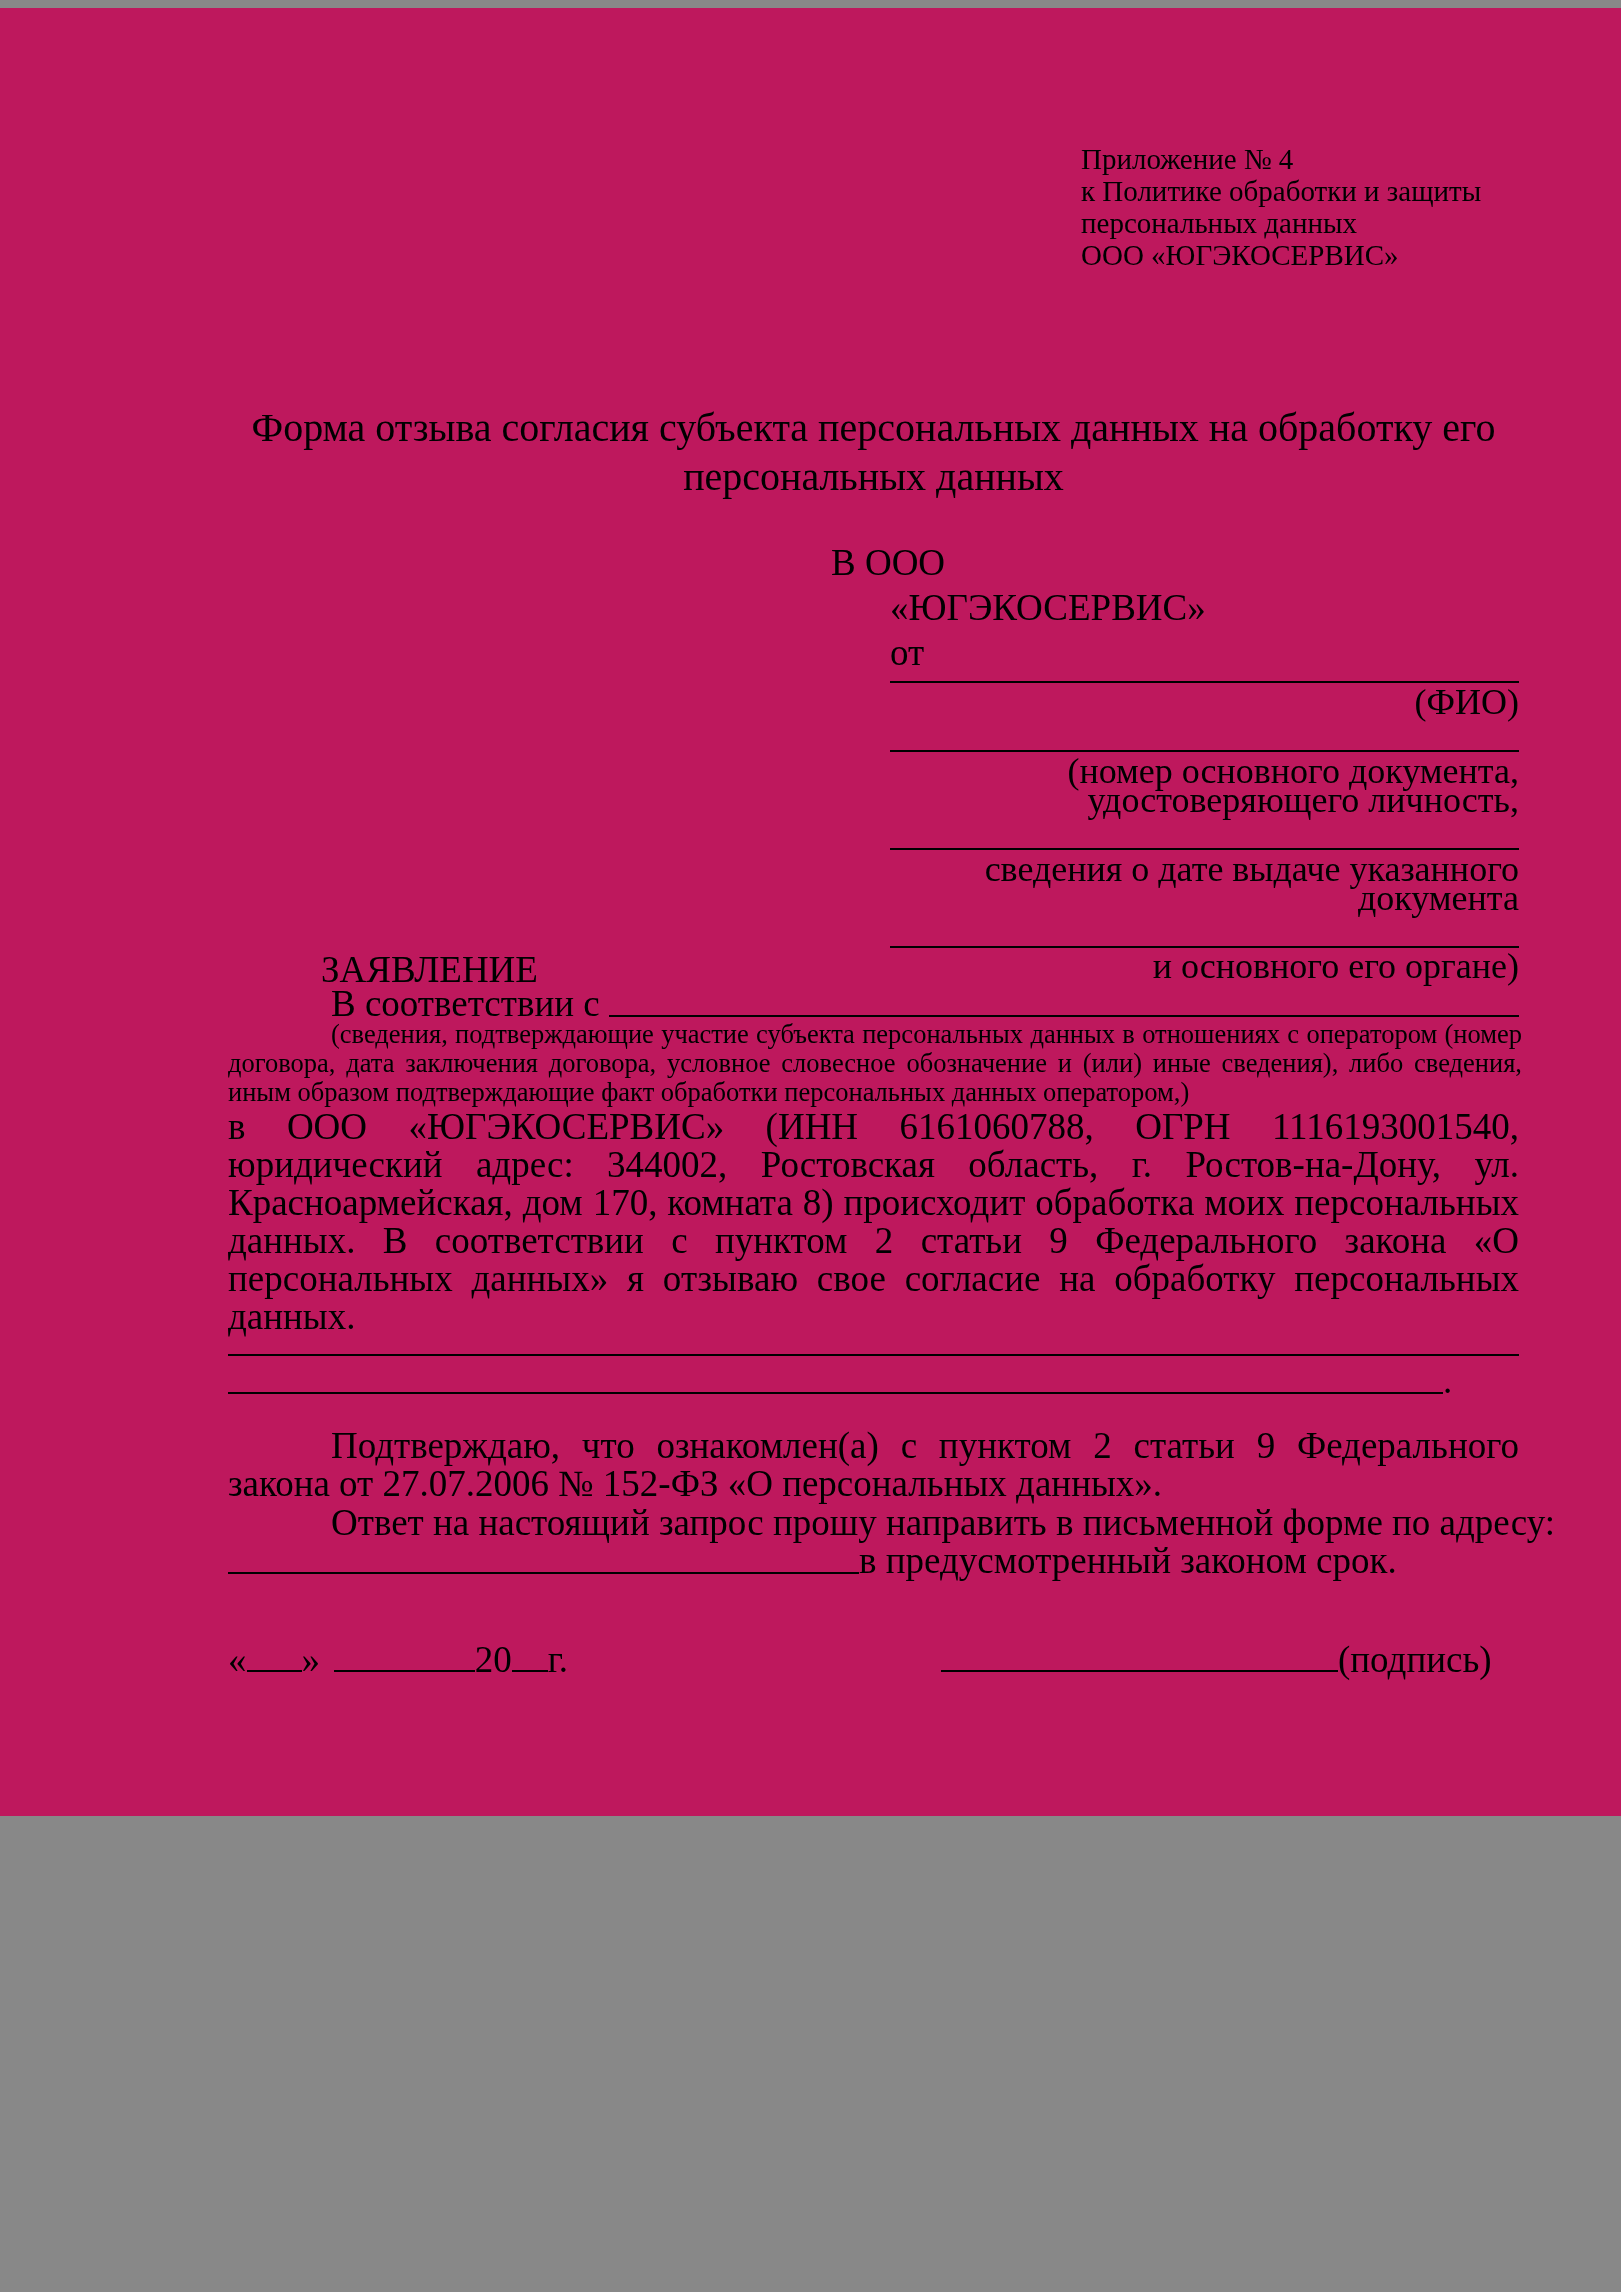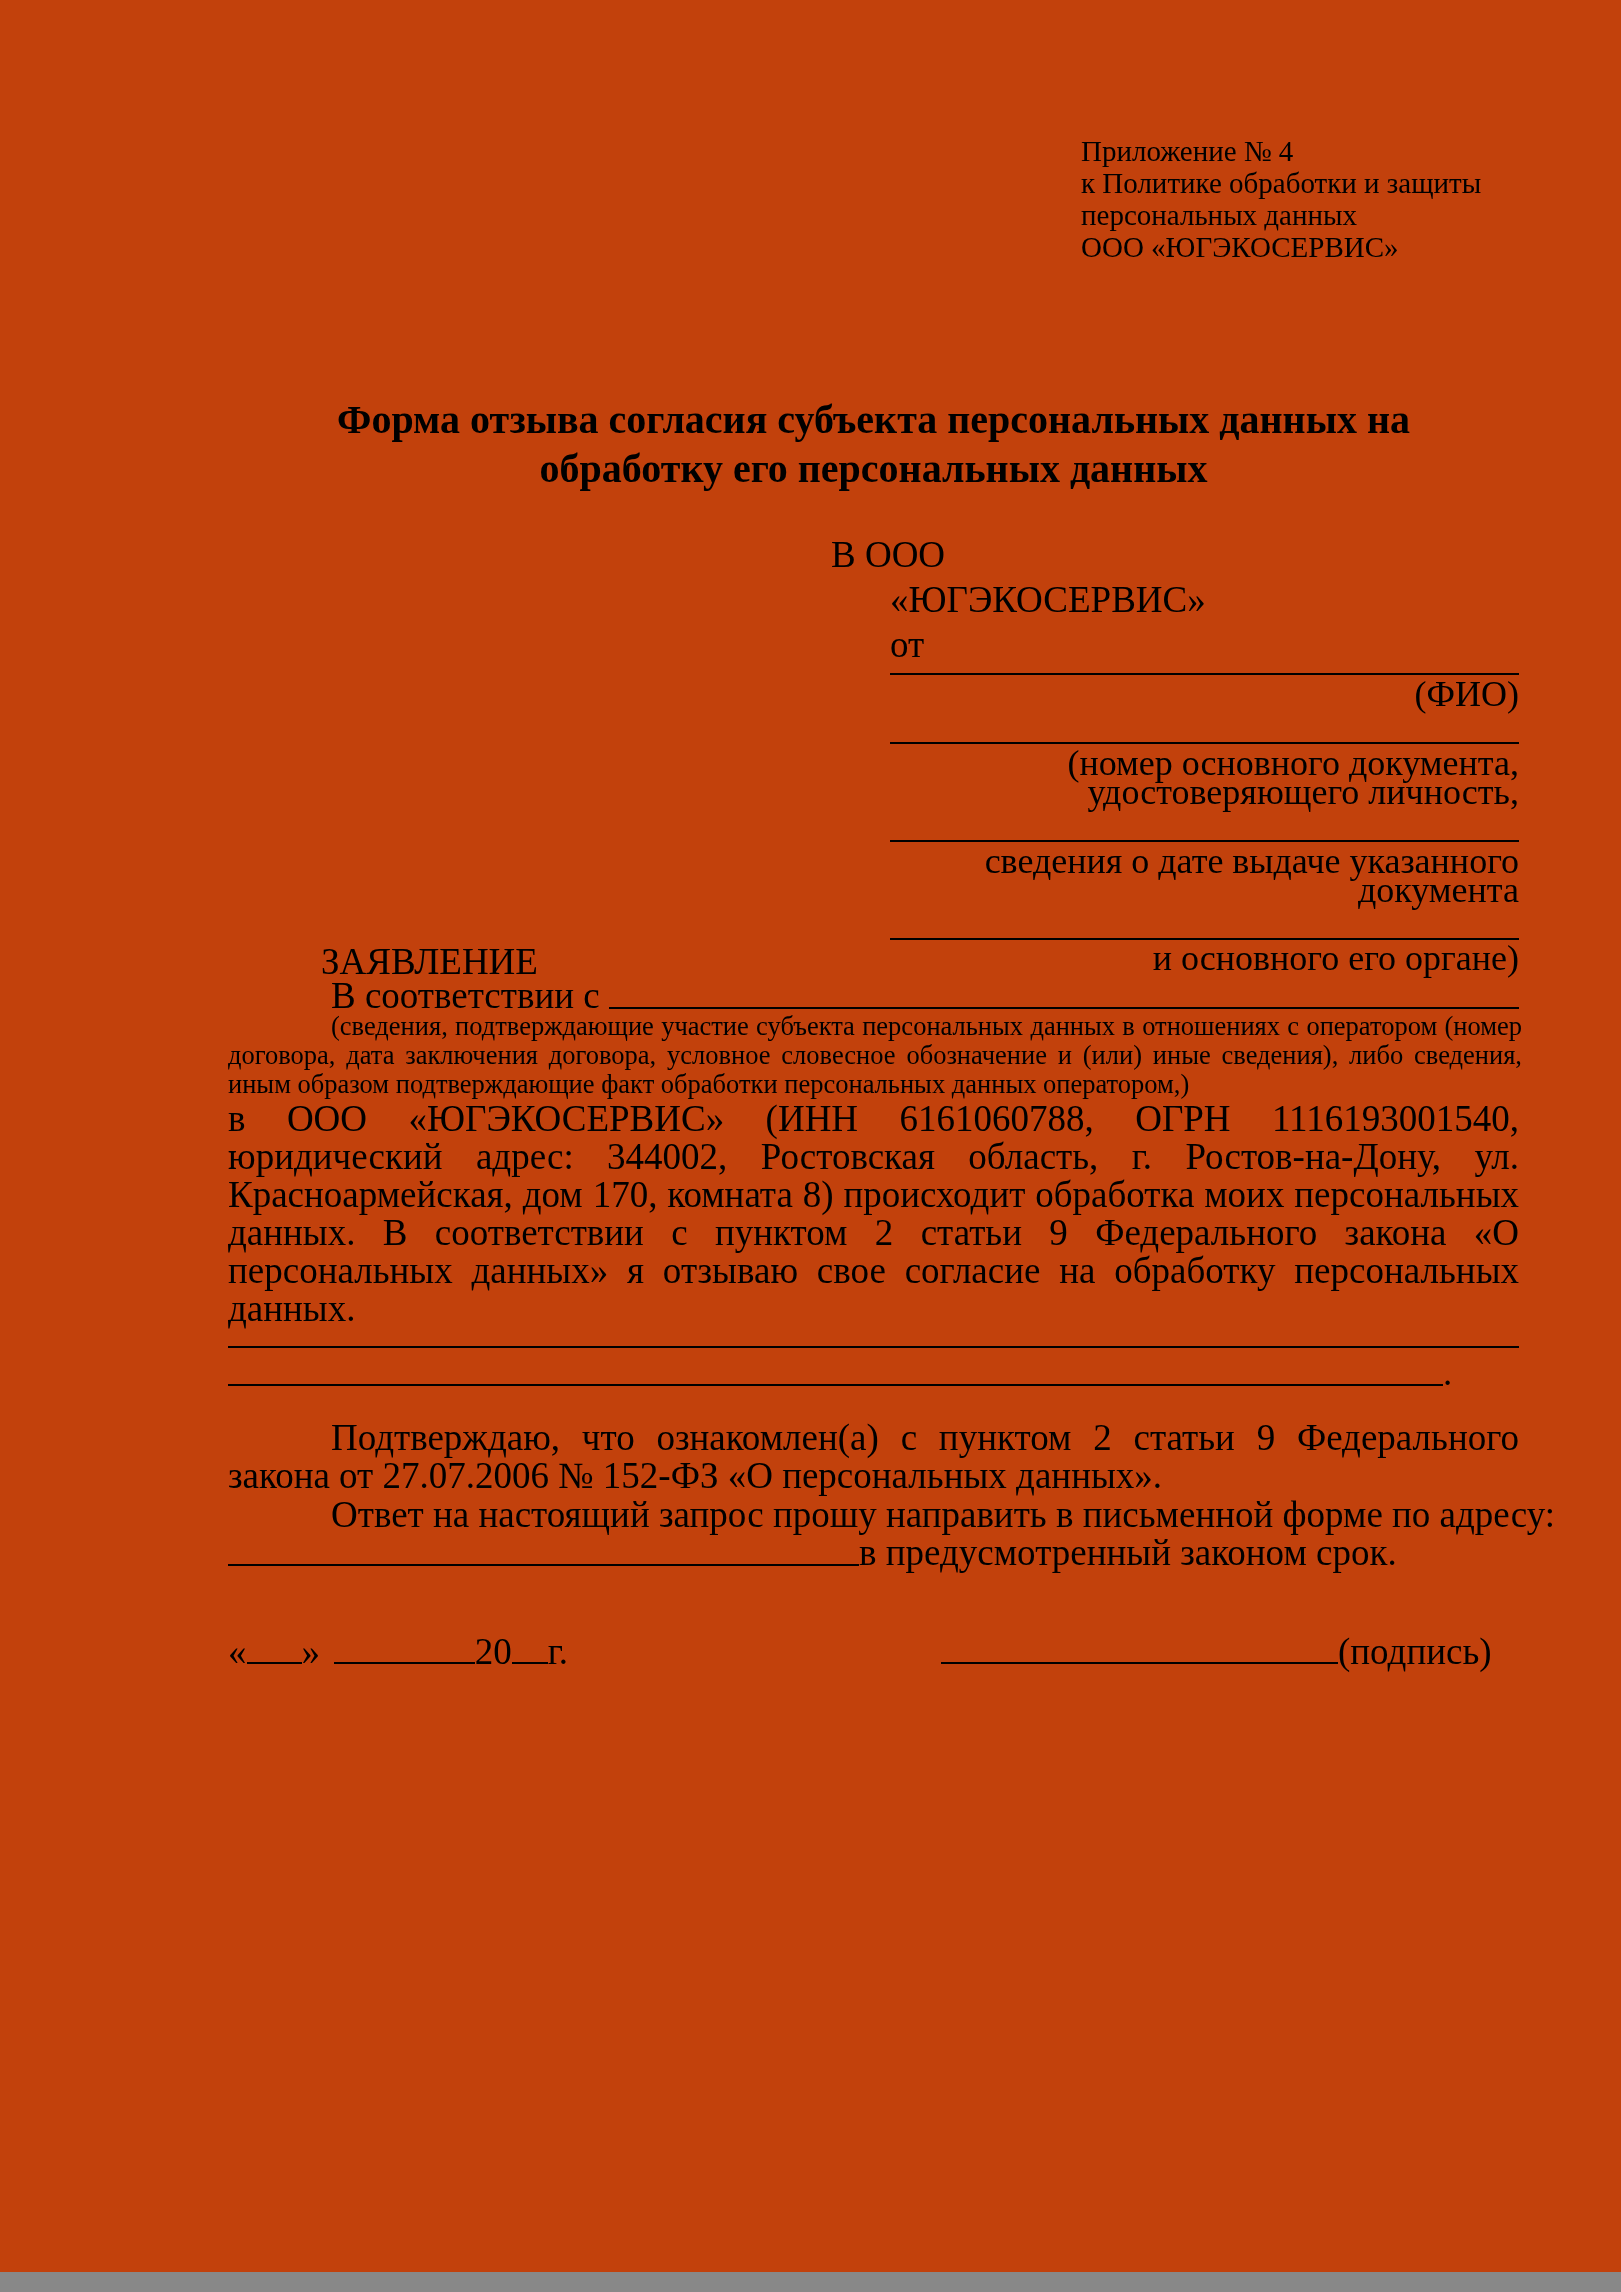--- a/index.html
+++ b/index.html
@@ -1,22 +1,22 @@
 <!DOCTYPE html>
 <html lang="ru"><head>
 <meta charset="utf-8">
 <style>
   * { margin: 0; padding: 0; box-sizing: border-box; }
   html, body { background: #888; }
   .page {
     position: relative;
     width: 1621px;
-    height: 2272px;
-    margin: 0 auto;
-    background: #c2410c;
+    height: 1808px;
+    margin: 8px auto;
+    background: #be185d;
     color: #000000;
     font-family: "Liberation Serif", "DejaVu Serif", serif;
     font-size: 37px;
     line-height: 38px;
     overflow: hidden;
   }
   
   .header-block {
     position: absolute;
     top: 135px;
@@ -29,21 +29,21 @@
   .doc-title {
     position: absolute;
     top: 395px;
     left: 228px;
     width: 1291px;
     text-align: center;
   }
   .doc-title-inner {
     display: inline-block;
     max-width: 1245px;
-    font-weight: bold;
+    font-weight: normal;
     font-size: 40px;
     line-height: 49px;
     text-align: center;
   }
   
   .addressee {
     position: absolute;
     top: 532px;
     left: 831px;
     width: 688px;

